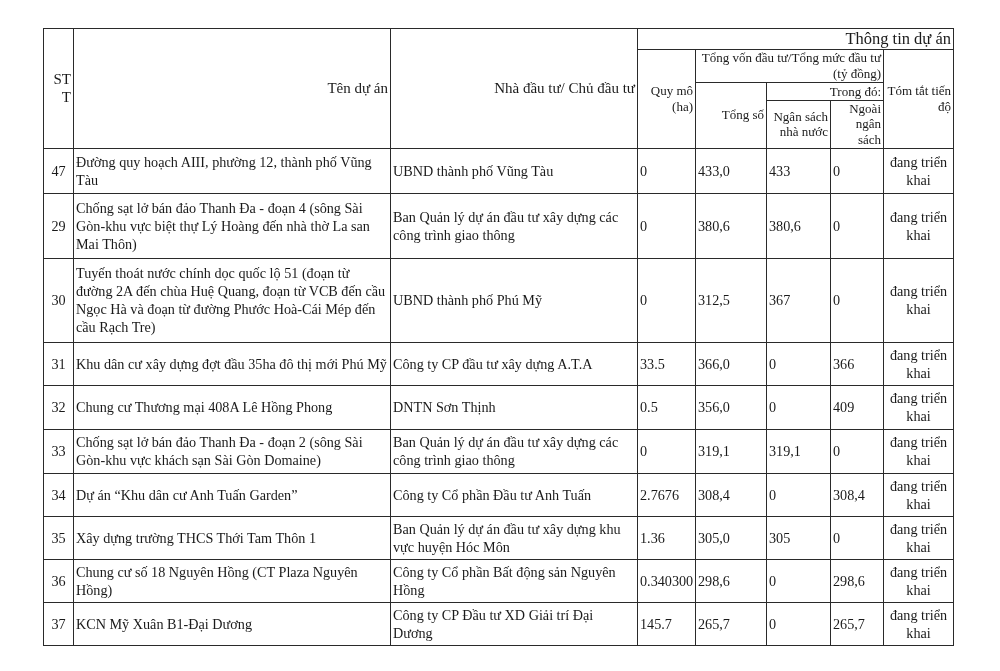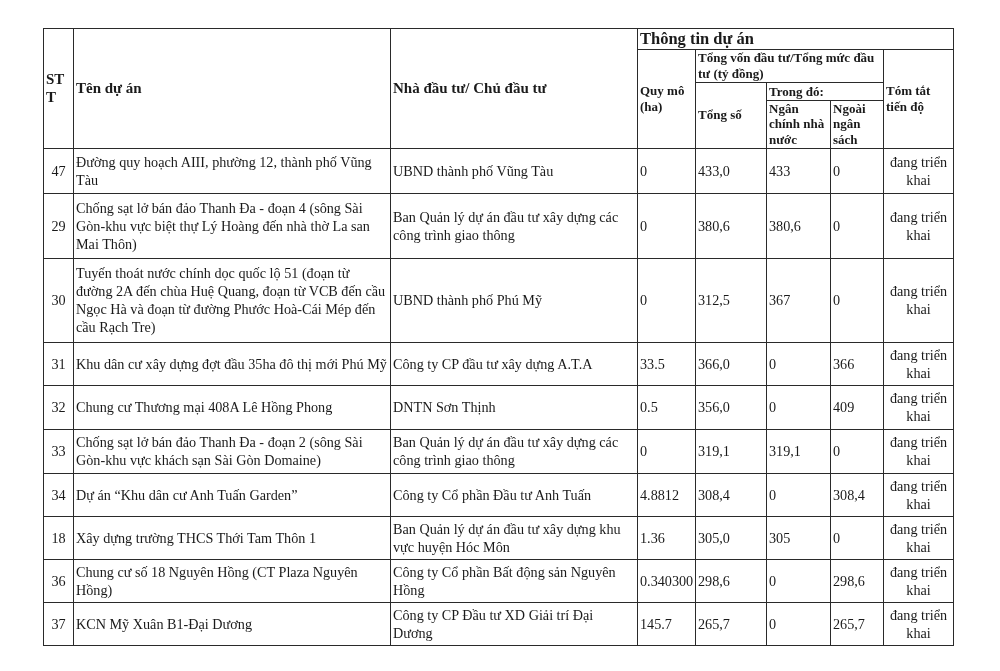--- a/index.html
+++ b/index.html
@@ -1,21 +1,21 @@
 <!DOCTYPE html>
 <html><head>
 <meta charset="utf-8">
 <style>
   html, body { margin: 0; padding: 0; background: #ffffff; }
   body { width: 1000px; height: 671px; position: relative; overflow: hidden;
          font-family: "Liberation Serif", "DejaVu Serif", serif; color: #1a1a1a; }
   table.doc { position: absolute; left: 43px; top: 28px; border-collapse: collapse;
               table-layout: fixed; width: 910px; }
   table.doc td, table.doc th { border: 1.6px solid #2a2a2a; padding: 0 2px; vertical-align: middle; }
-  th { font-weight: bold; text-align: left; line-height: 1.2; }
+  th { font-weight: normal; text-align: right; line-height: 1.2; }
   th.big { font-size: 15px; }
   th.sub { font-size: 13px; }
   th.title { font-size: 16.5px; height: 17px; padding: 0; }
   td { font-size: 14.2px; line-height: 1.27; }
   td.stt { text-align: center; }
   td.num { padding-right: 1px; }
   td.left { text-align: left; }
   td.status { text-align: center; padding-left: 1px; }
   .hr1 { height: 33px; }
   .hr2 { height: 18px; }
@@ -48,21 +48,21 @@
     <tr class="hr1">
       <th rowspan="3" class="sub">Quy mô (ha)</th>
       <th colspan="3" class="sub">Tổng vốn đầu tư/Tổng mức đầu tư (tỷ đồng)</th>
       <th rowspan="3" class="sub">Tóm tắt tiến độ</th>
     </tr>
     <tr class="hr2">
       <th rowspan="2" class="sub">Tổng số</th>
       <th colspan="2" class="sub">Trong đó:</th>
     </tr>
     <tr class="hr3">
-      <th class="sub">Ngân chính nhà nước</th>
+      <th class="sub">Ngân sách nhà nước</th>
       <th class="sub">Ngoài ngân sách</th>
     </tr>
   </thead>
   <tbody>
     <tr style="height:45px">
       <td class="stt">47</td>
       <td class="left">Đường quy hoạch AIII, phường 12, thành phố Vũng Tàu</td>
       <td class="left">UBND thành phố Vũng Tàu</td>
       <td class="left">0</td>
       <td class="num">433,0</td>
@@ -117,28 +117,28 @@
       <td class="left">0</td>
       <td class="num">319,1</td>
       <td class="num">319,1</td>
       <td class="num">0</td>
       <td class="status">đang triển khai</td>
     </tr>
     <tr style="height:43px">
       <td class="stt">34</td>
       <td class="left">Dự án “Khu dân cư Anh Tuấn Garden”</td>
       <td class="left">Công ty Cổ phần Đầu tư Anh Tuấn</td>
-      <td class="left">4.8812</td>
+      <td class="left">2.7676</td>
       <td class="num">308,4</td>
       <td class="num">0</td>
       <td class="num">308,4</td>
       <td class="status">đang triển khai</td>
     </tr>
     <tr style="height:43px">
-      <td class="stt">18</td>
+      <td class="stt">35</td>
       <td class="left">Xây dựng trường THCS Thới Tam Thôn 1</td>
       <td class="left">Ban Quản lý dự án đầu tư xây dựng khu vực huyện Hóc Môn</td>
       <td class="left">1.36</td>
       <td class="num">305,0</td>
       <td class="num">305</td>
       <td class="num">0</td>
       <td class="status">đang triển khai</td>
     </tr>
     <tr style="height:43px">
       <td class="stt">36</td>

